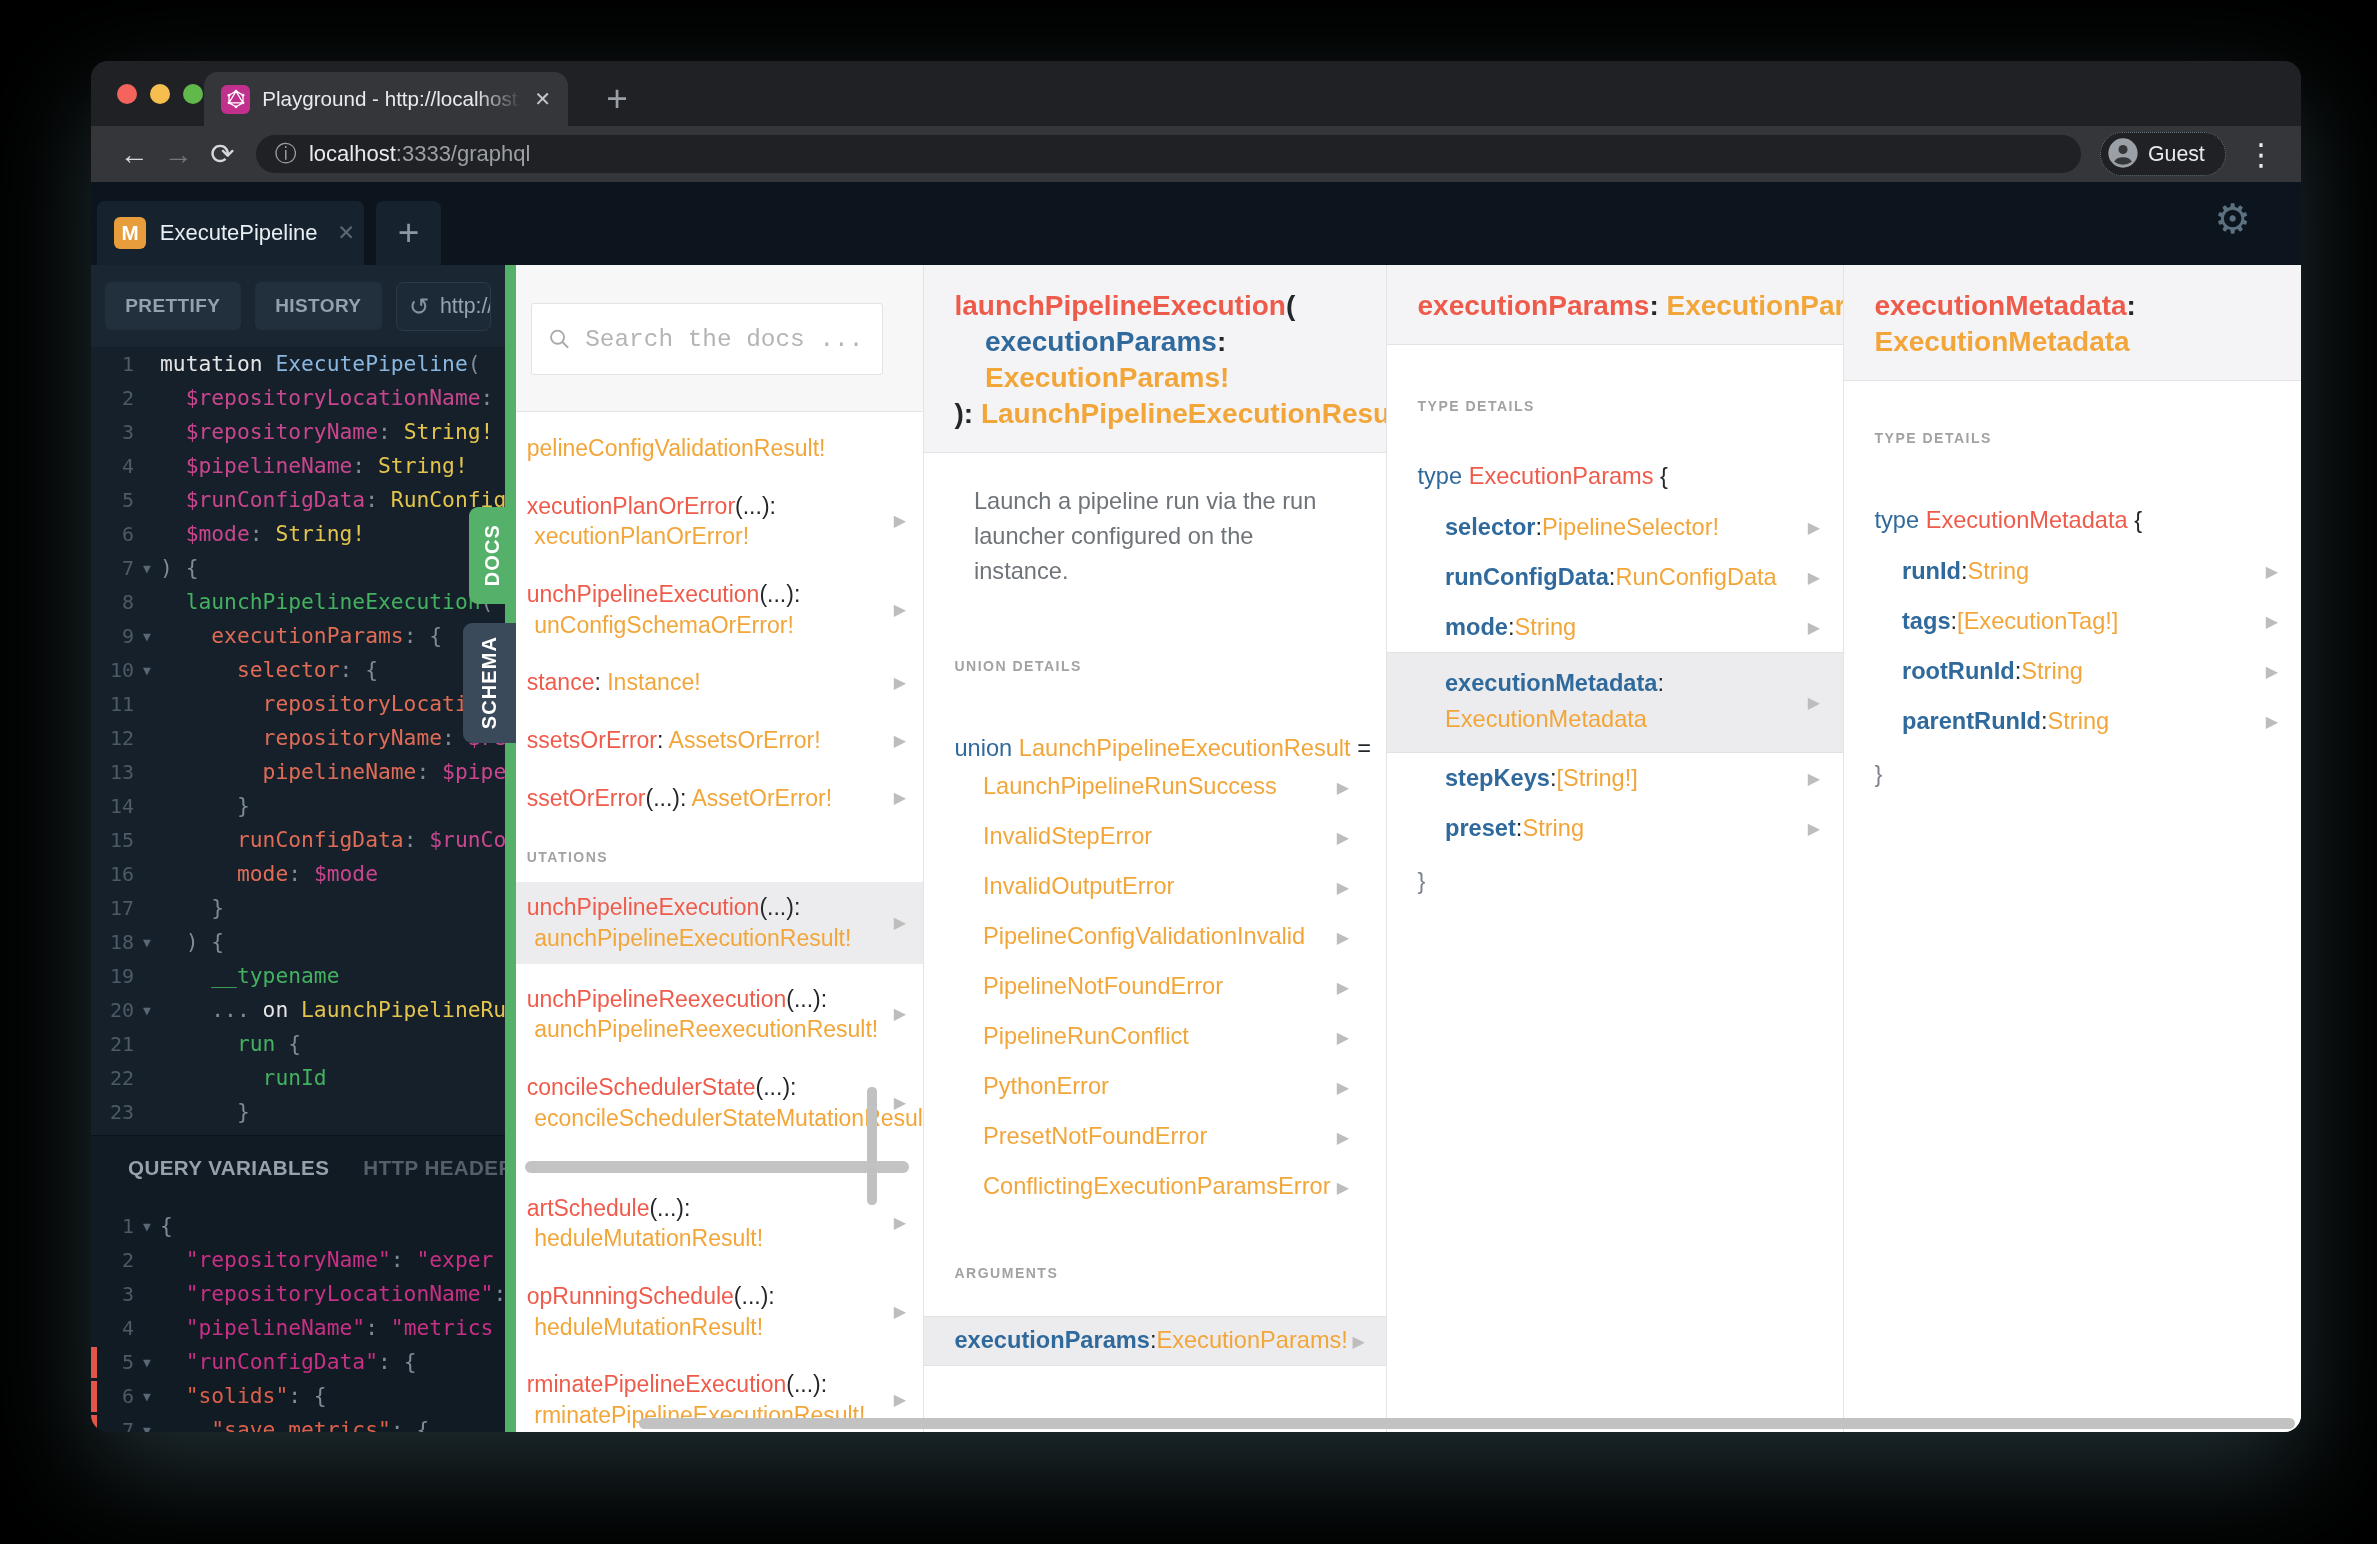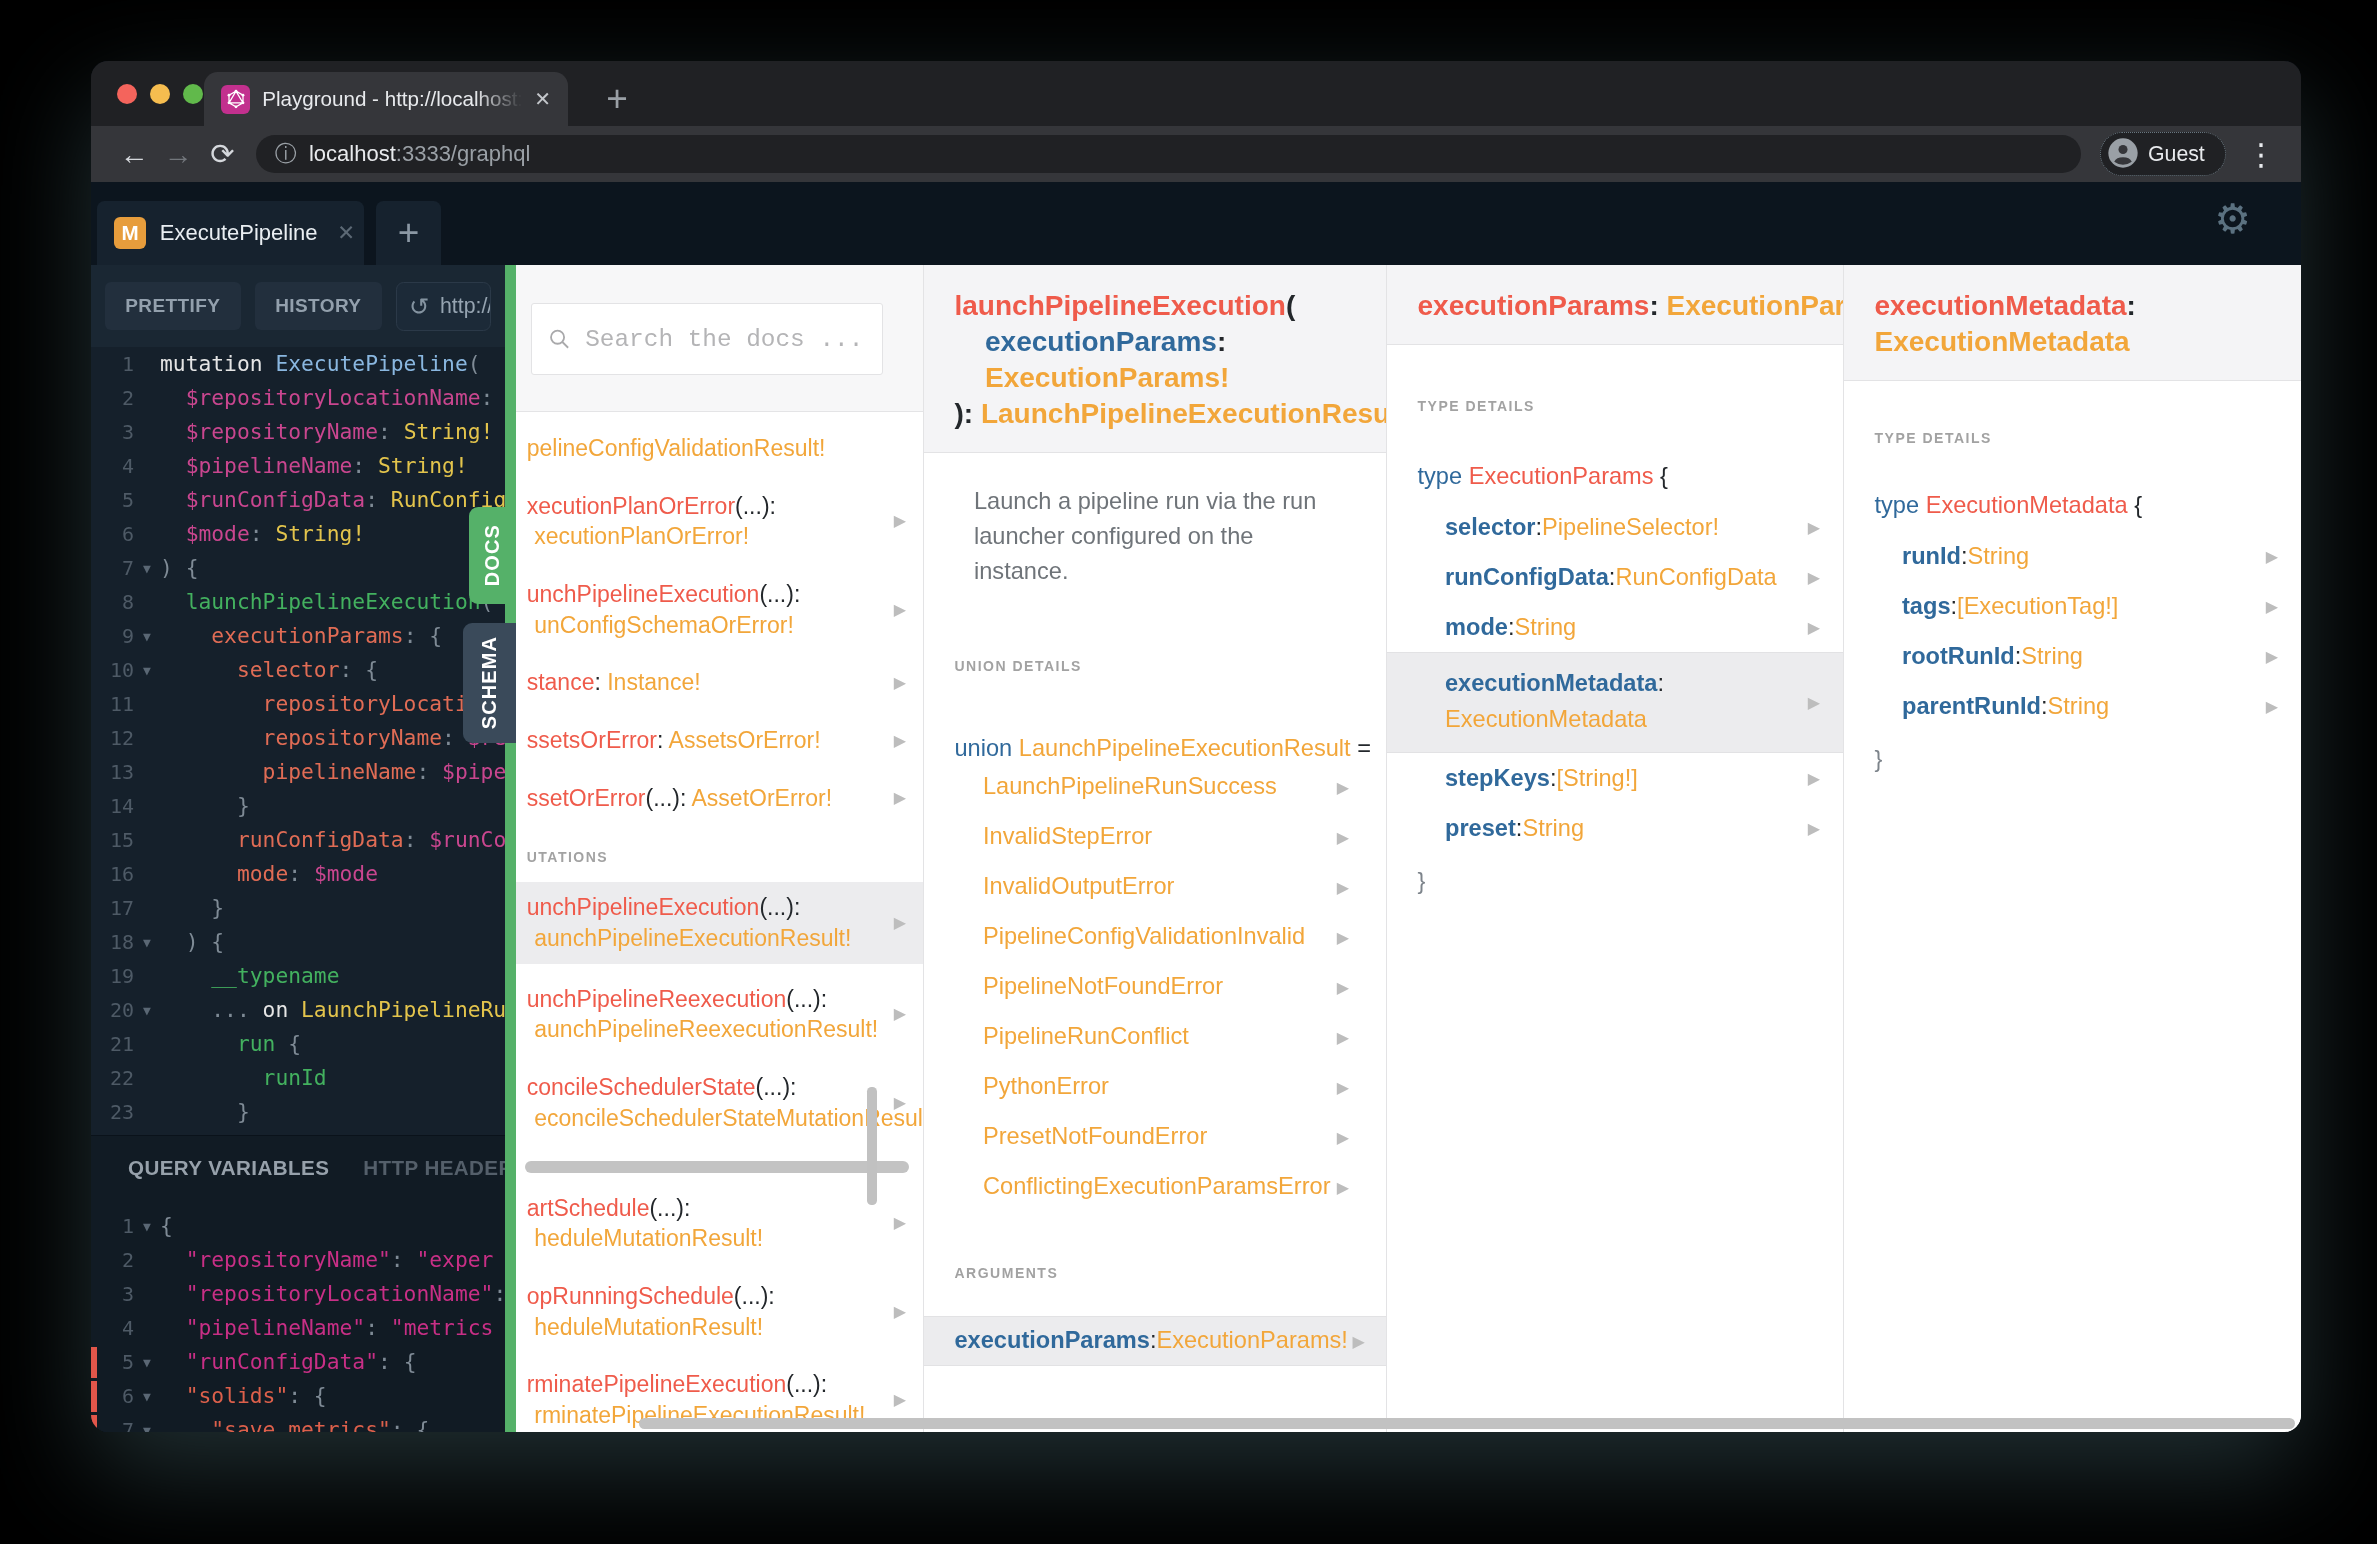--- a/index.html
+++ b/index.html
@@ -100,21 +100,21 @@
   .decl{font-size:23.6px;padding-left:30.5px;white-space:nowrap}
   .mem{height:50px;display:flex;align-items:center;padding-left:59px;position:relative;font-size:23.6px}
   .mem .d-arr{right:37px}
   .f-row{height:50px;display:flex;align-items:center;position:relative;font-size:23.6px;padding-left:58px;white-space:nowrap}
   .f-row .d-arr{right:23px}
   .f-row.hl2{height:101px;background:#ececee;display:block;padding-top:12.2px;line-height:36px;border-top:0.8px solid #e2e2e4;border-bottom:0.8px solid #e2e2e4}
   .arg-row{height:50px;background:#ececee;display:flex;align-items:center;padding-left:30.5px;position:relative;font-size:23.6px;margin-top:35px;border-top:0.8px solid #e2e2e4;border-bottom:0.8px solid #e2e2e4}
   .close-brace{color:#7d848b;font-size:23.6px;padding-left:30.5px}
   .docs-hbar{position:absolute;left:123px;right:6.1px;bottom:3px;height:11.4px;background:#c2c2c2;border-radius:6.1px}
   
-  .mt40{margin-top:30.5px}.mt60{margin-top:46px}.mt64{margin-top:49px}
+  .mt40{margin-top:30.5px}.mt60{margin-top:61px}.mt64{margin-top:49px}
   .mt70{margin-top:53px}.mt80{margin-top:61px}.mt90{margin-top:69px}.mt16{margin-top:12.2px}.mt20{margin-top:15.2px}
 </style>
 </head>
 <body>
 
 <div class="stage">
   <div class="window">
 
     <div class="c-tabs">
       <div class="lights">

